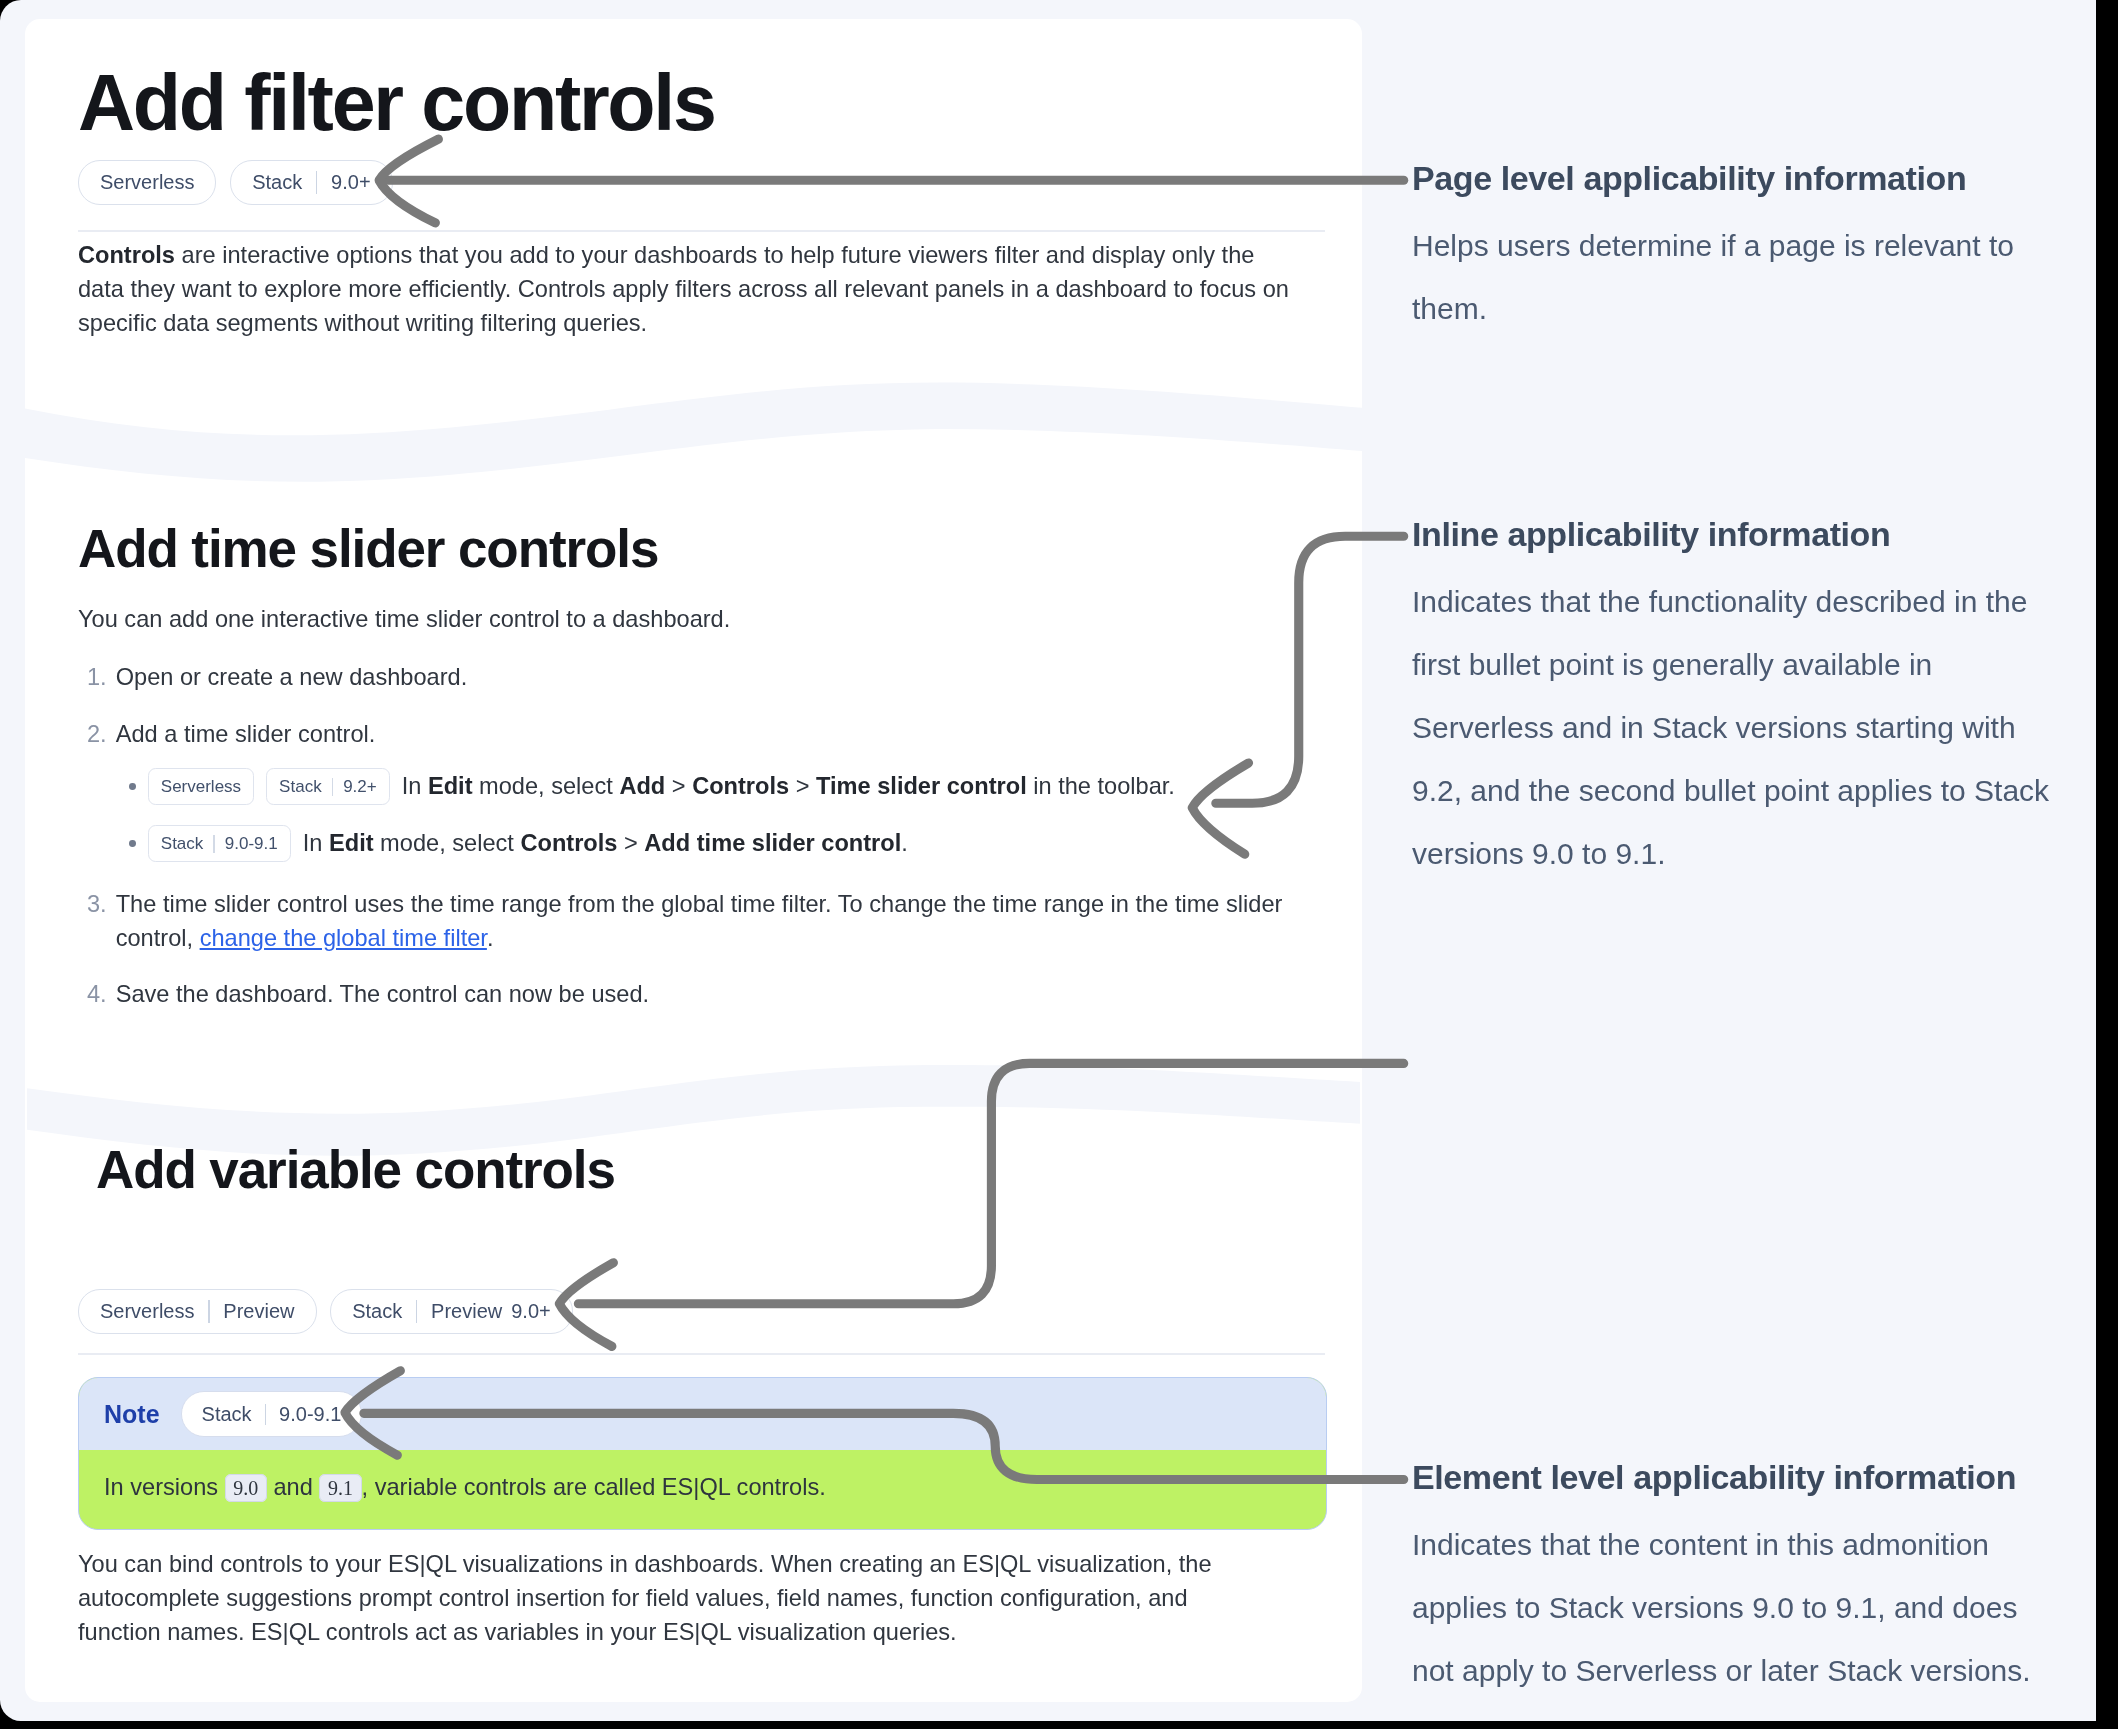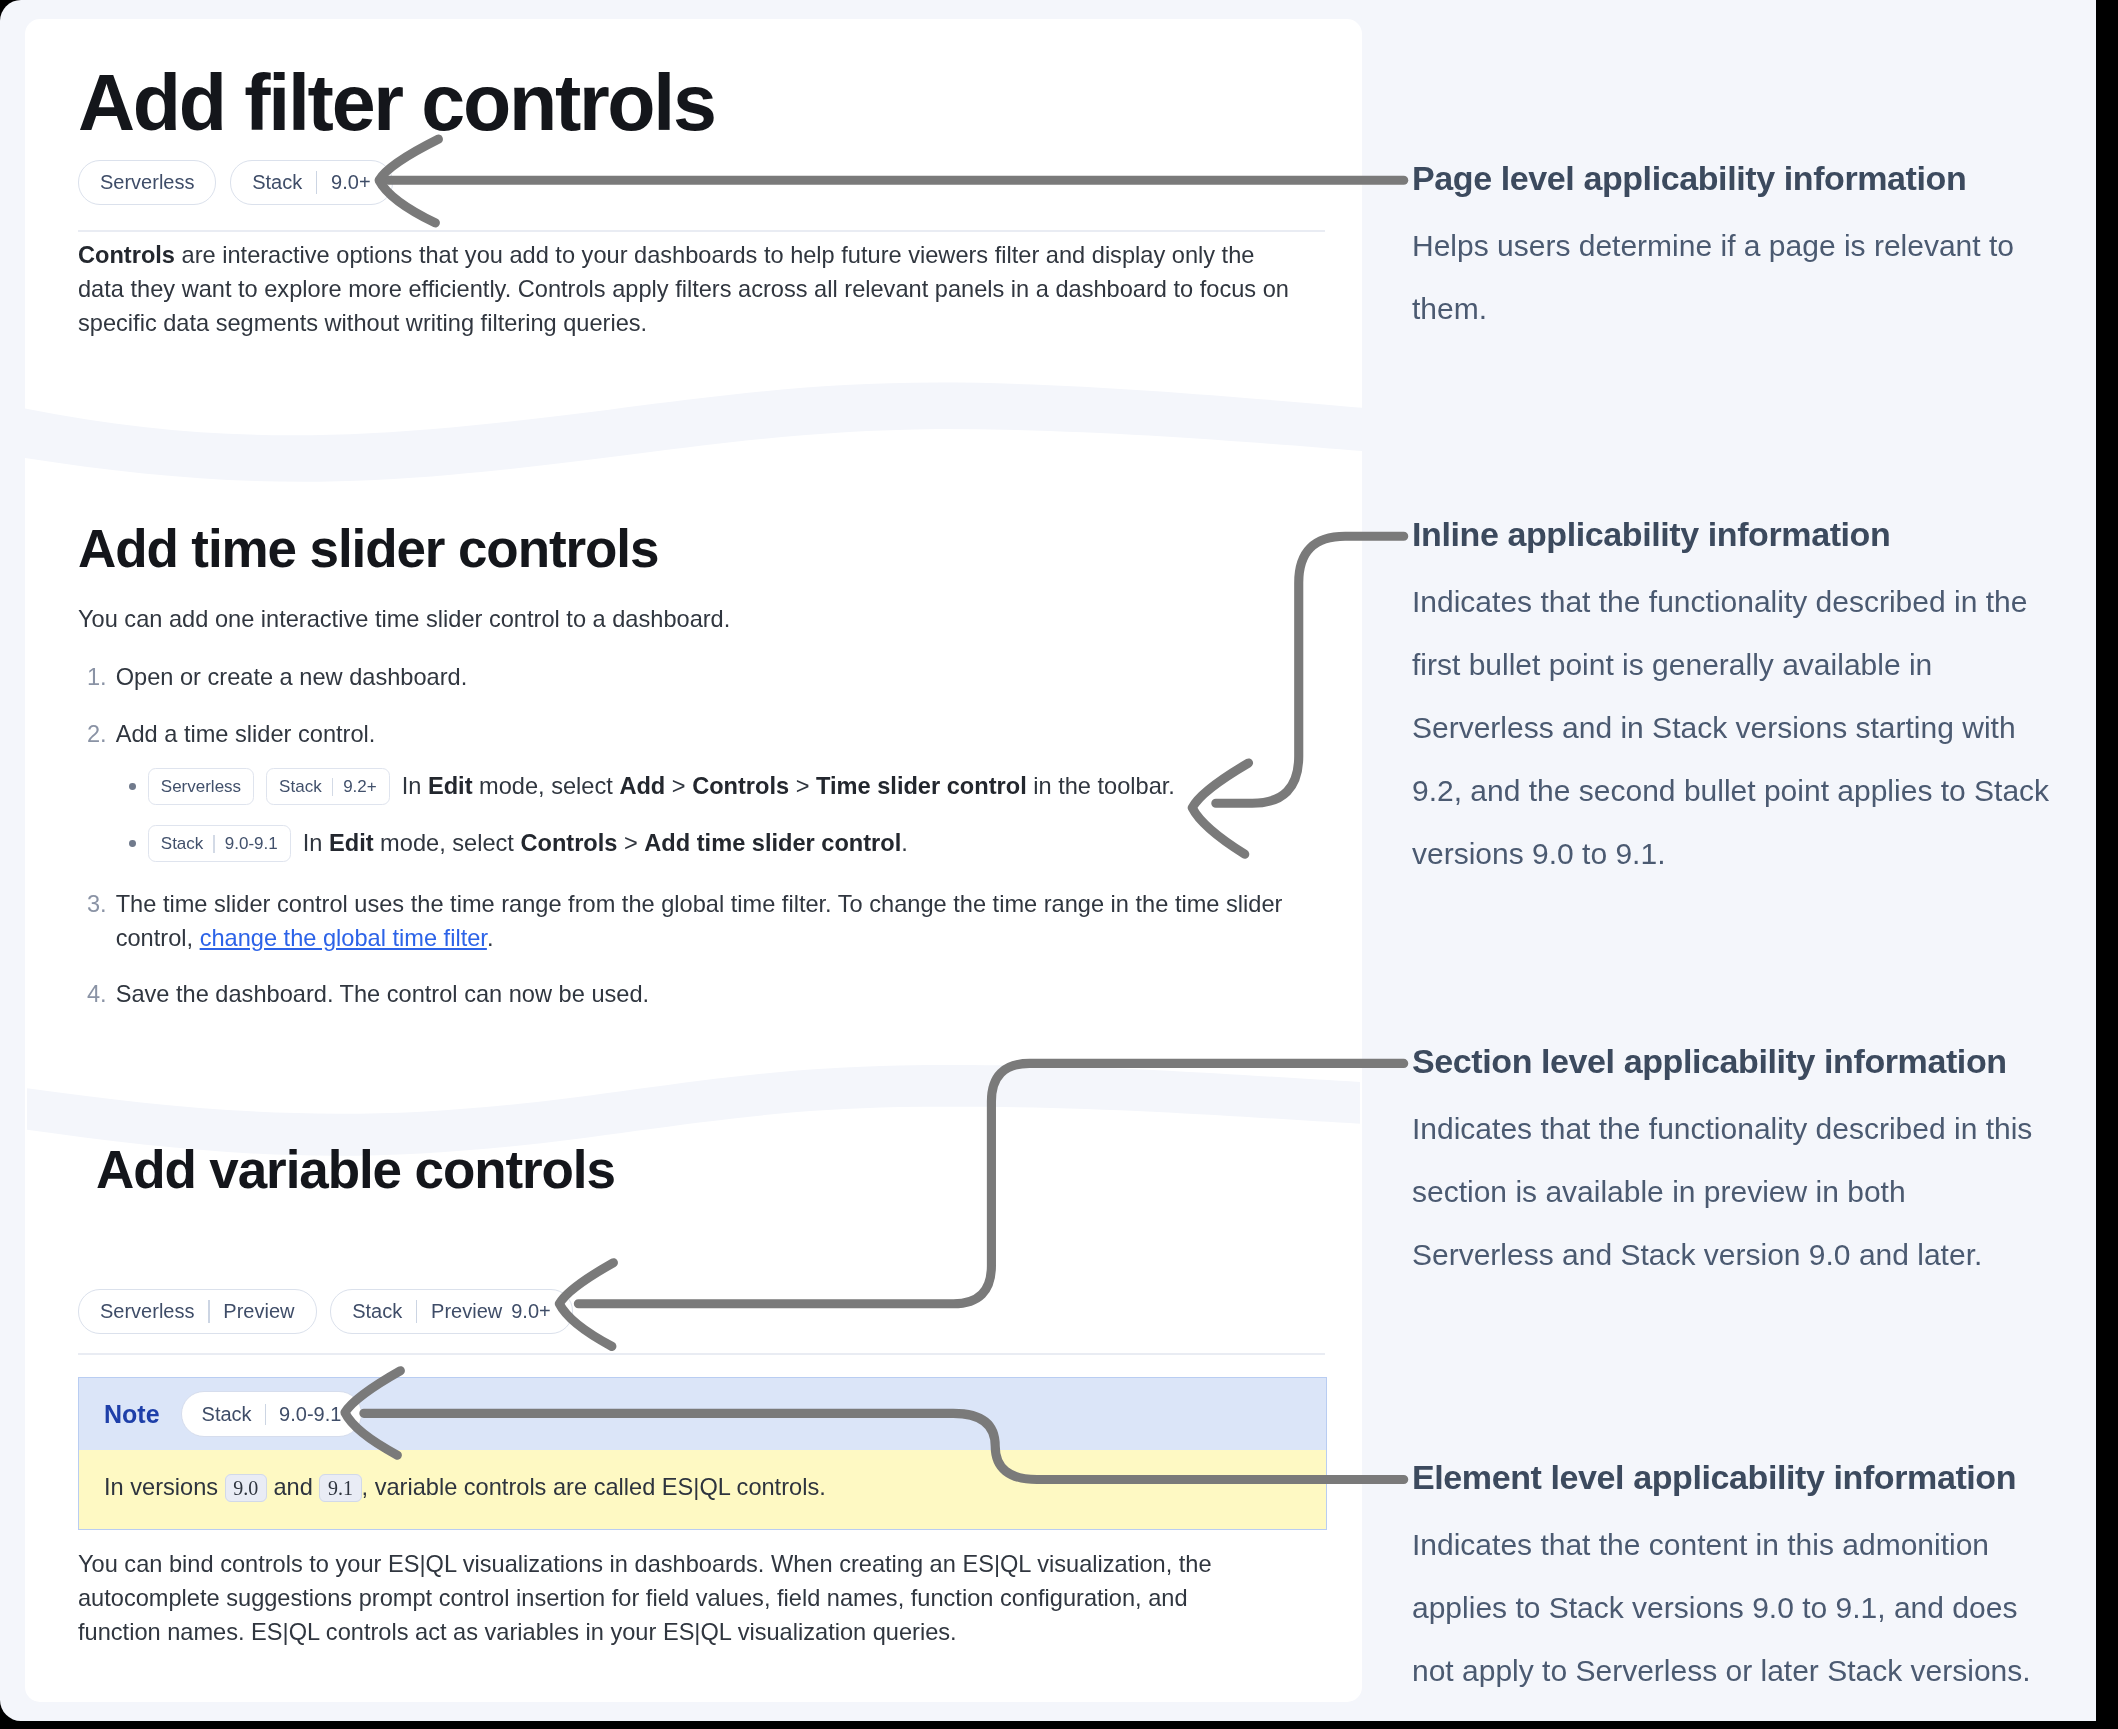--- a/index.html
+++ b/index.html
@@ -32,21 +32,21 @@
   .bullet-row{display:flex;align-items:center;gap:12px;}
   .bullet-dot{flex:none;width:6.8px;height:6.8px;border-radius:50%;background:#707a8c;}
   .chip{display:inline-flex;align-items:center;height:35px;background:#fff;border:1.5px solid #dfe4ee;border-radius:7.6px;
         padding:0 12px;font-size:17px;color:#41506b;gap:10px;flex:none;}
   .chip .vdiv{width:1.5px;height:18px;background:#d3dae6;}
   .inline-txt{font-size:23.6px;color:#30363f;white-space:nowrap;}
   .inline-txt b{color:#23272e;}
 
   a.doc-link{color:#2c63e8;text-decoration:underline;cursor:pointer;}
 
-  .note{border:1.5px solid #b9cdf2;border-radius:0;overflow:hidden;background:#fef9c3;}
+  .note{border:1.5px solid #b9cdf2;border-radius:20px;overflow:hidden;background:#bef264;}
   .note-head{height:72px;background:#dbe5f8;display:flex;align-items:center;padding:0 25px;gap:21px;}
   .note-label{font-size:25px;font-weight:700;color:#1e3fa9;}
   .note-pill{display:inline-flex;align-items:center;height:44px;background:#fff;border:1.5px solid #d6dded;border-radius:23px;
              padding:0 20px;font-size:20px;color:#3f4d68;gap:13px;}
   .note-pill .vdiv{width:1.5px;height:21px;background:#ccd5e3;}
   .note-body{padding:20px 25px 23px 25px;font-size:23.6px;line-height:35px;color:#2e343e;}
   .code-chip{font-family:Liberation Serif, serif;font-size:20px;background:#e9ecf5;border:1.5px solid #d2d9e8;
              border-radius:6px;padding:2.3px 7.6px;color:#2e343e;}
 
   .ann{position:absolute;width:643px;z-index:20;}
@@ -178,24 +178,20 @@
   <div class="ann" style="left:1412px;top:156px;">
     <div class="ann-title">Page level applicability information</div>
     <div class="ann-body">Helps users determine if a page is relevant to them.</div>
   </div>
 
   <div class="ann" style="left:1412px;top:512px;">
     <div class="ann-title">Inline applicability information</div>
     <div class="ann-body">Indicates that the functionality described in the first bullet point is generally available in Serverless and in Stack versions starting with 9.2, and the second bullet point applies to Stack versions 9.0 to 9.1.</div>
   </div>
 
-  <div class="ann" style="left:1412px;top:1039px;">
-    <div class="ann-title">Section level applicability information</div>
-    <div class="ann-body">Indicates that the functionality described in this section is available in preview in both Serverless and Stack version 9.0 and later.</div>
-  </div>
 
   <div class="ann" style="left:1412px;top:1455px;">
     <div class="ann-title">Element level applicability information</div>
     <div class="ann-body">Indicates that the content in this admonition applies to Stack versions 9.0 to 9.1, and does not apply to Serverless or later Stack versions.</div>
   </div>
 
   <svg class="arrows" width="2119" height="1729" viewBox="0 0 2785 2273" fill="none" stroke="#7a7a7a" stroke-width="12" stroke-linecap="round" stroke-linejoin="round">
     <g>
       <path d="M510,237 H1845"></path>
       <path d="M576,183 Q510,216 498,237 Q512,264 572,293"></path>

